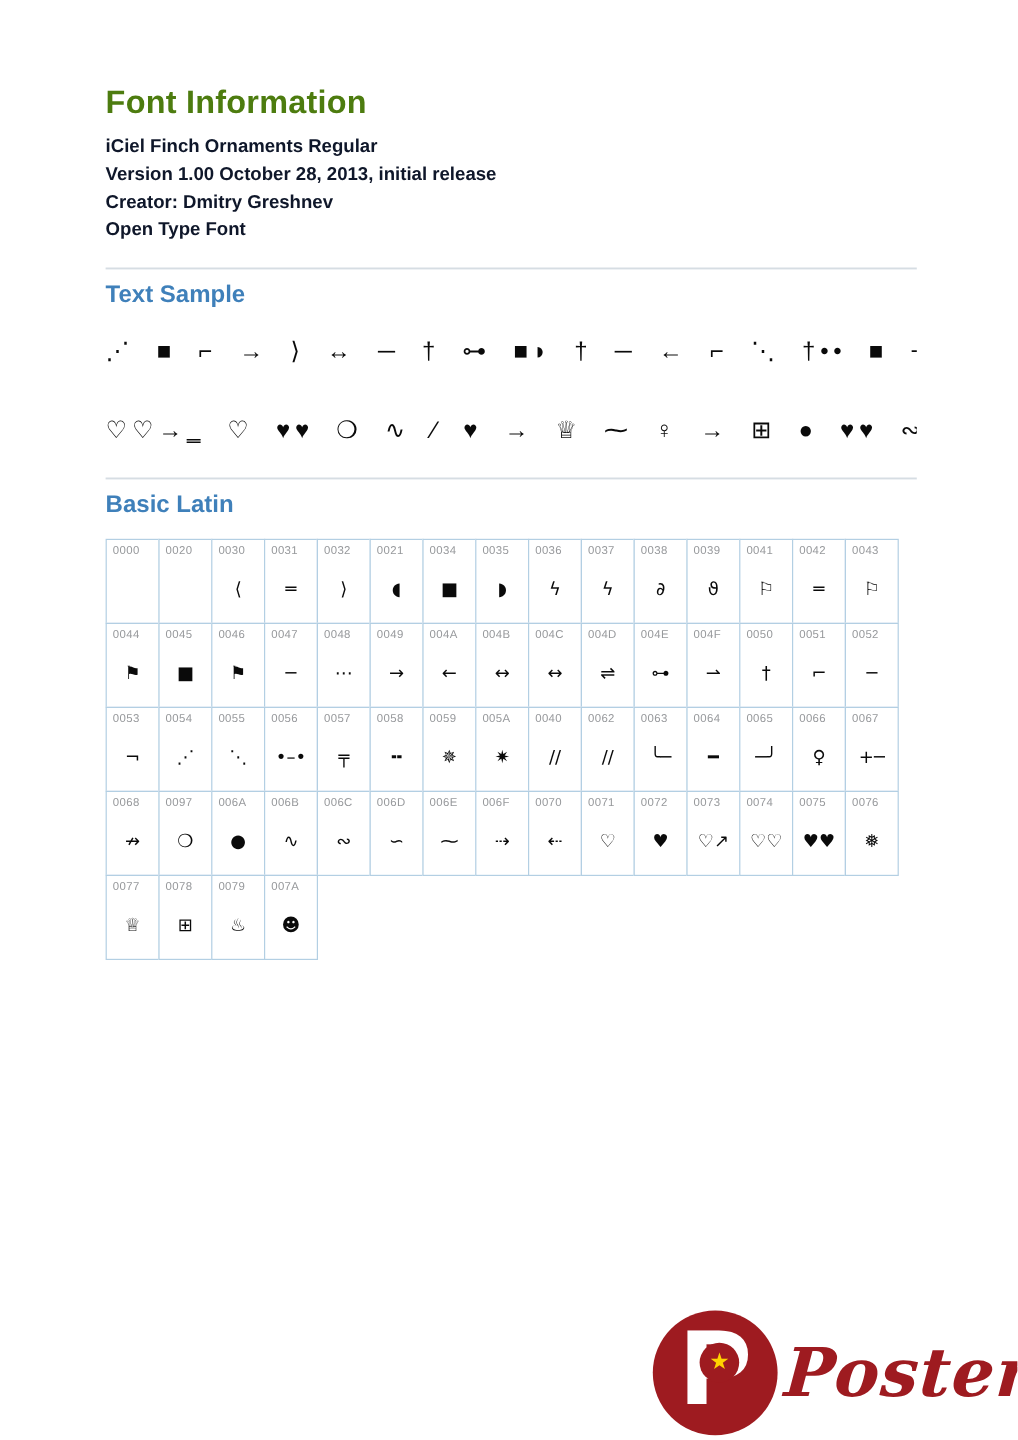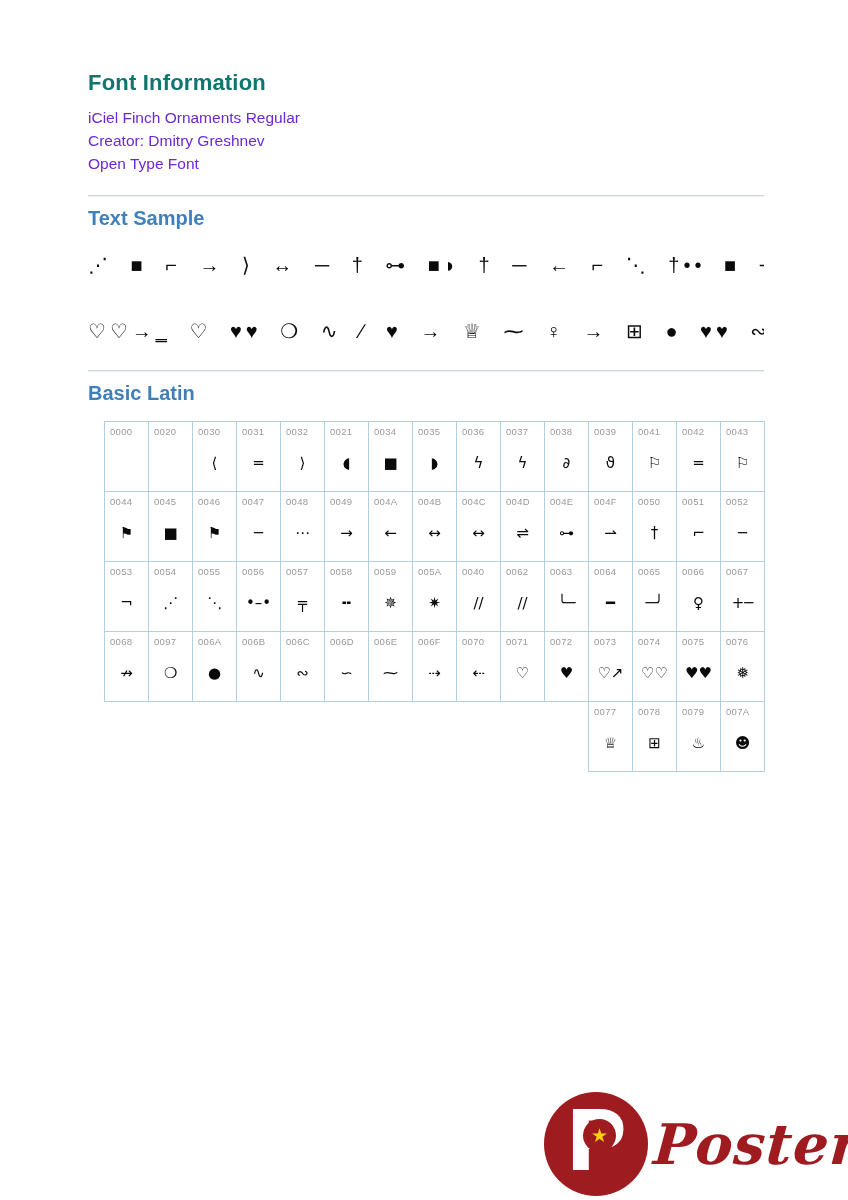--- a/index.html
+++ b/index.html
@@ -2,32 +2,32 @@
 <html><head>
 <meta charset="utf-8">
 <style>
   * { margin:0; padding:0; box-sizing:border-box; }
   html,body { background:#ffffff; }
   .page {
     position:relative; width:848px; height:1200px; background:#ffffff;
     font-family:"Liberation Sans", sans-serif; overflow:hidden;
   }
   .content { position:absolute; left:88px; top:70px; width:676px; }
-  .title { font-size:22px; font-weight:bold; color:#0f766e; letter-spacing:0.2px; margin-bottom:10px; }
-  .info-line { font-size:15.5px; font-weight:normal; color:#6d28d9; line-height:23px; }
+  .title { font-size:27px; font-weight:bold; color:#4d7c0f; letter-spacing:0.2px; margin-bottom:10px; }
+  .info-line { font-size:15.5px; font-weight:bold; color:#0f172a; line-height:23px; }
   .divider { border:none; border-top:1px solid #ccd5dd; box-shadow:0 1px 0 #eef1f4; margin:20px 0 0 0; height:0; }
   .section-heading { font-size:20px; font-weight:bold; color:#3f80ba; margin-top:11px; }
   .sample-line {
     color:#0a0a0a; font-size:20px; line-height:26px; letter-spacing:4px; word-spacing:9px;
     white-space:nowrap; overflow:hidden; width:676px;
   }
   .sample-line-1 { margin-top:22px; }
   .sample-line-2 { margin-top:40px; margin-bottom:26px; }
   .glyph-table { margin-top:16px; }
-  .glyph-row { display:flex;justify-content:flex-end; }
+  .glyph-row { display:flex; }
   .glyph-cell {
     flex:0 0 45px; width:45px; height:71px; border:1px solid #b3cfe3;
     margin-right:-1px; margin-bottom:-1px; background:#ffffff;
     display:flex; flex-direction:column; padding:4px 0 2px 5px;
   }
   .glyph-code { font-size:9.5px; color:#97999c; letter-spacing:0.3px; }
   .glyph-symbol {
     flex:1; display:flex; align-items:center; justify-content:center;
     font-size:15px; color:#0a0a0a; padding-right:5px; letter-spacing:0;
     font-family:"DejaVu Sans", sans-serif;
@@ -58,20 +58,21 @@
 </head>
 <body>
 
 <div class="page">
   <div class="content">
 
     <div class="title">Font Information</div>
 
     <div>
       <div class="info-line">iCiel Finch Ornaments Regular</div>
+      <div class="info-line">Version 1.00 October 28, 2013, initial release</div>
       <div class="info-line">Creator: Dmitry Greshnev</div>
       <div class="info-line">Open Type Font</div>
     </div>
 
     <hr class="divider">
 
     <div class="section-heading">Text Sample</div>
     <div class="sample-line sample-line-1">⋰ ■ ⌐ → ⟩ ↔ ─ † ⊶ ■◗ † ─ ← ⌐ ⋱ †•• ■ ¬ ⋰ ■ ─ ■ ↔ ⚐✷✵ ◗■ †</div>
     <div class="sample-line sample-line-2">♡♡→‗ ♡ ♥♥ ❍ ∿ ∕ ♥ → ♕ ⁓ ♀ → ⊞ ● ♥♥ ∾ ⇠ ♡↗ → ❅ ‗ ♥ ♡♡ →‗ ∾ ∕ ☻ ♨ ‗ →→</div>
 

